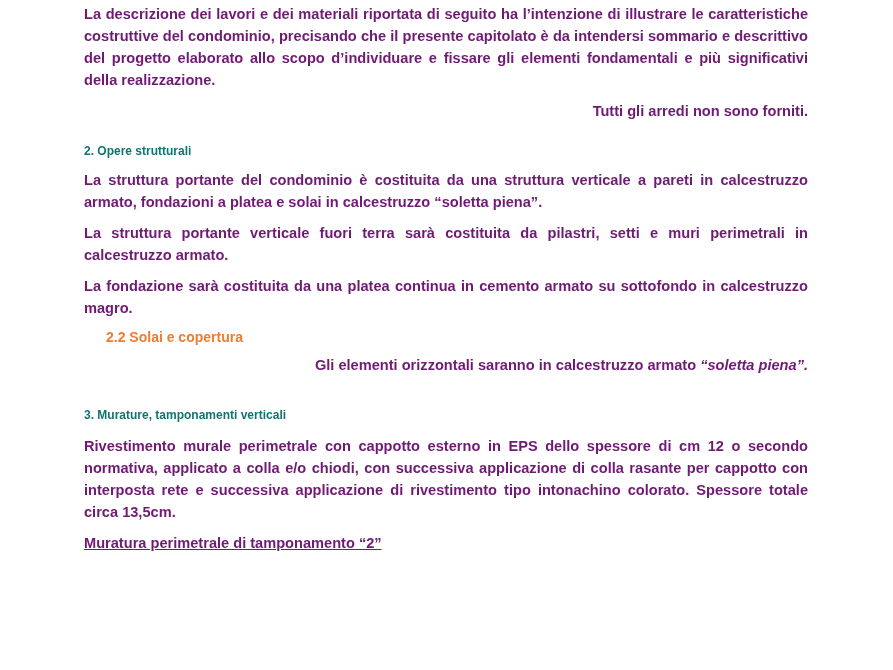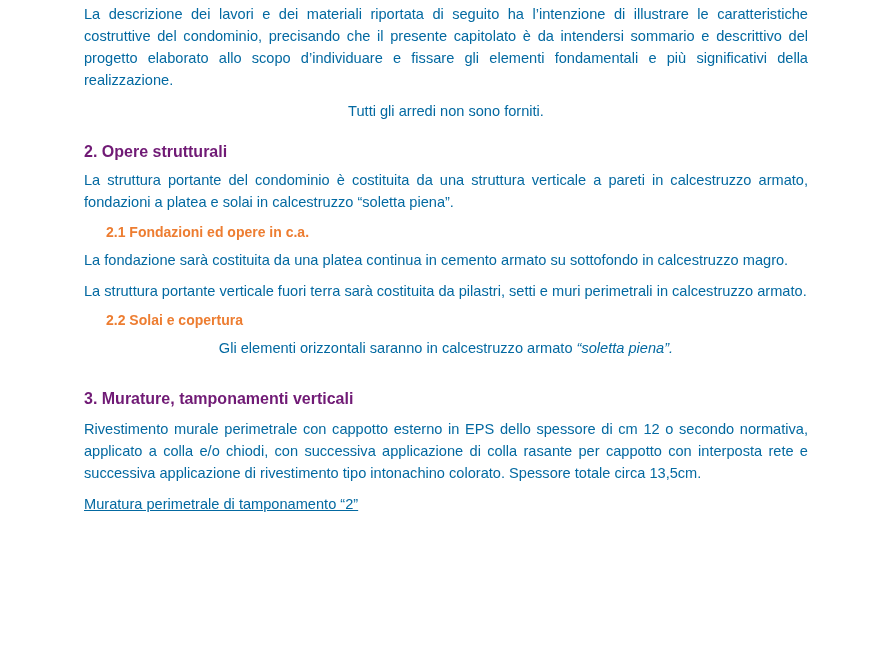--- a/index.html
+++ b/index.html
@@ -20,30 +20,31 @@
     height: 670px;
     padding: 3px 85px 0 84px;
     background: #ffffff;
     overflow: hidden;
   }
   p.body {
     font-size: 14.6px;
     line-height: 22px;
     text-align: justify;
     margin: 0 0 9px 0;
-    color: #0369a1;
+    color: #701a75;
+    font-weight: bold;
   }
   p.body.no-justify {
-    text-align: center;
+    text-align: right;
   }
   h2.section-title {
-    font-size: 16px;
+    font-size: 12px;
     line-height: 23px;
     font-weight: bold;
-    color: #701a75;
+    color: #0f766e;
     margin: 18px 0 6px 0;
   }
   h2.section-title.s3 {
     margin-top: 28px;
     margin-bottom: 8px;
   }
   h3.sub-title {
     font-size: 14px;
     line-height: 18px;
     font-weight: bold;
@@ -81,26 +82,25 @@
 
   <p class="body">La descrizione dei lavori e dei materiali riportata di seguito ha l’intenzione di illustrare le caratteristiche costruttive del condominio, precisando che il presente capitolato è da intendersi sommario e descrittivo del progetto elaborato allo scopo d’individuare e fissare gli elementi fondamentali e più significativi della realizzazione.</p>
 
 
   <p class="body no-justify">Tutti gli arredi non sono forniti.</p>
 
   <h2 class="section-title">2. Opere strutturali</h2>
 
   <p class="body attached">La struttura portante del condominio è costituita da una struttura verticale a pareti in calcestruzzo armato, fondazioni a platea e solai in calcestruzzo “soletta piena”.</p>
 
-  <h3 class="sub-title">2.1 Fondazioni ed opere in c.a.</h3>
 
 
+  <p class="body">La struttura portante verticale fuori terra sarà costituita da pilastri, setti e muri perimetrali in calcestruzzo armato.</p>
+
   <p class="body">La fondazione sarà costituita da una platea continua in cemento armato su sottofondo in calcestruzzo magro.</p>
-
-  <p class="body">La struttura portante verticale fuori terra sarà costituita da pilastri, setti e muri perimetrali in calcestruzzo armato.</p>
 
   <h3 class="sub-title s22">2.2 Solai e copertura</h3>
 
   <p class="body no-justify"><span>Gli elementi orizzontali saranno in calcestruzzo armato </span><span class="em">“soletta piena”.</span></p>
 
   <h2 class="section-title s3">3. Murature, tamponamenti verticali</h2>
 
 
 
   <p class="body attached">Rivestimento murale perimetrale con cappotto esterno in EPS dello spessore di cm 12 o secondo normativa, applicato a colla e/o chiodi, con successiva applicazione di colla rasante per cappotto con interposta rete e successiva applicazione di rivestimento tipo intonachino colorato. Spessore totale circa 13,5cm.</p>

